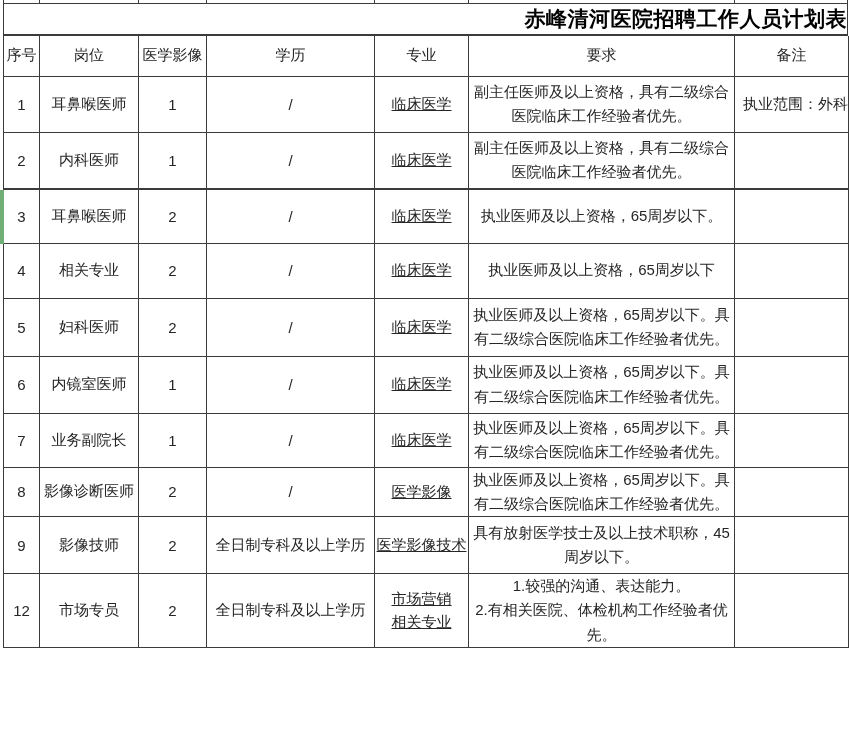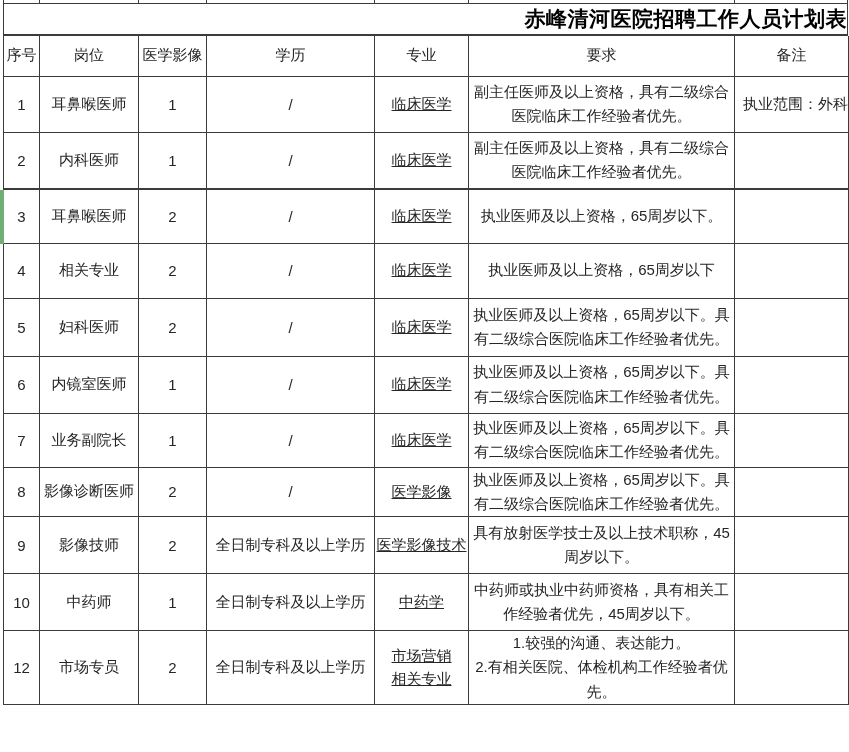--- a/index.html
+++ b/index.html
@@ -180,29 +180,20 @@
           </tr>
           <tr style="height: 57px;">
             <td class="c0">9</td>
             <td class="c1">影像技师</td>
             <td class="c2">2</td>
             <td class="c3">全日制专科及以上学历</td>
             <td class="c4">医学影像技术</td>
             <td class="c5">具有放射医学技士及以上技术职称，45周岁以下。</td>
             <td class="c6"></td>
           </tr>
-          <tr style="height: 57px;">
-            <td class="c0">10</td>
-            <td class="c1">中药师</td>
-            <td class="c2">1</td>
-            <td class="c3">全日制专科及以上学历</td>
-            <td class="c4">中药学</td>
-            <td class="c5">中药师或执业中药师资格，具有相关工作经验者优先，45周岁以下。</td>
-            <td class="c6"></td>
-          </tr>
           <tr style="height: 64px;">
             <td class="c0">12</td>
             <td class="c1">市场专员</td>
             <td class="c2">2</td>
             <td class="c3">全日制专科及以上学历</td>
             <td class="c4">市场营销
 相关专业</td>
             <td class="c5">1.较强的沟通、表达能力。
 2.有相关医院、体检机构工作经验者优先。</td>
             <td class="c6"></td>

